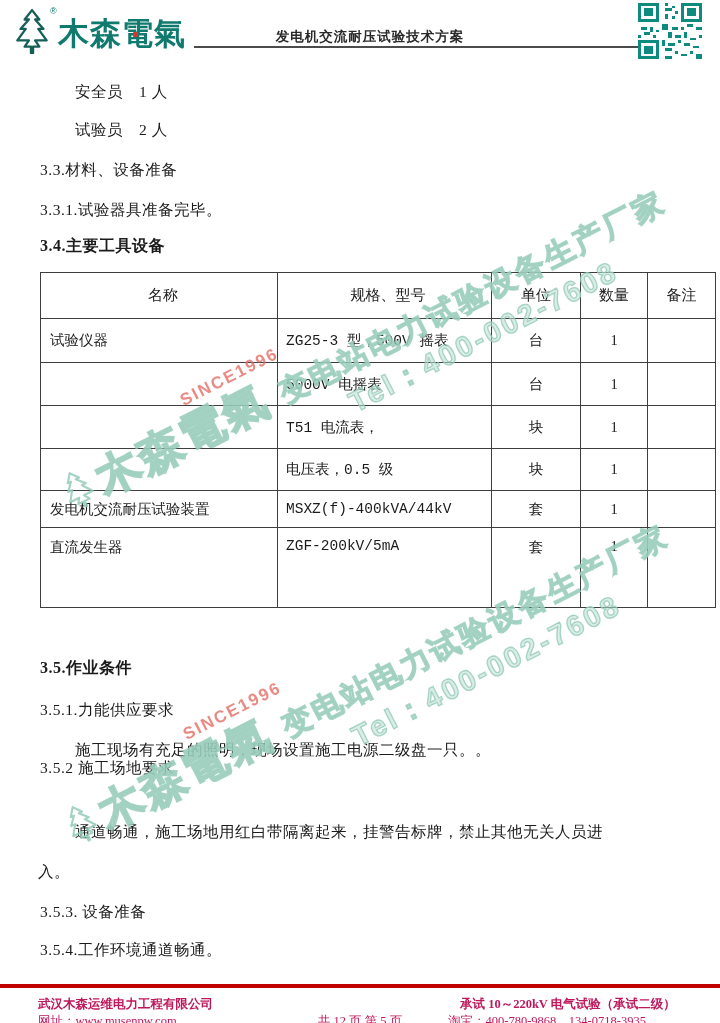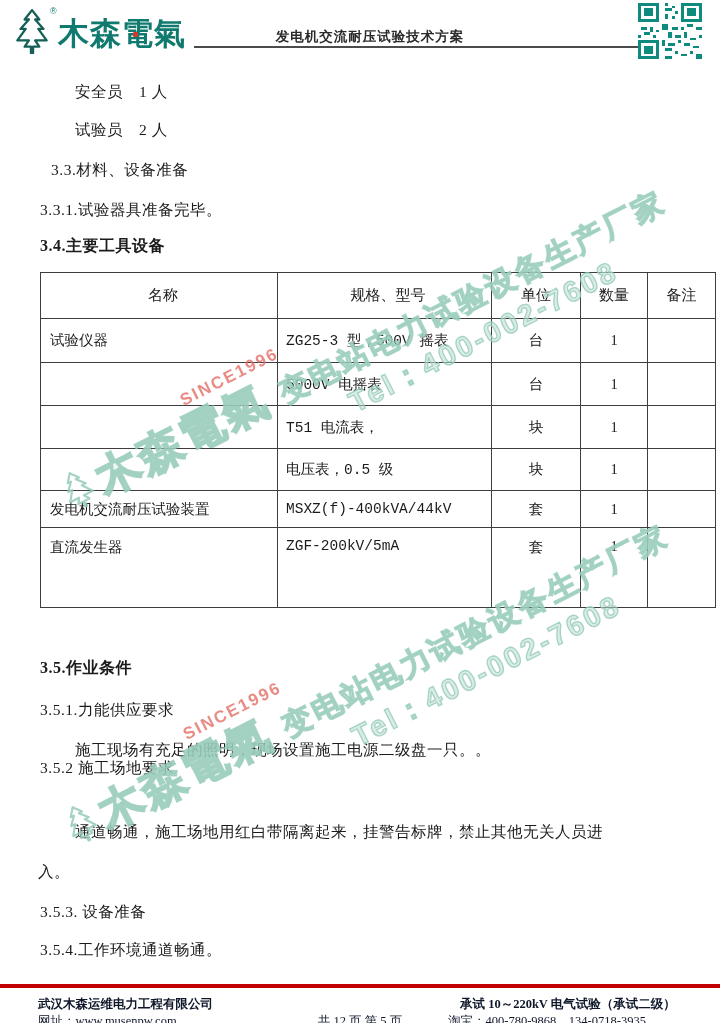--- a/index.html
+++ b/index.html
@@ -46,21 +46,21 @@
   .wm-main{display:flex;align-items:flex-end;}
   .wm-tree{margin-right:4px;}
   .wm-brand{font-size:44px;font-weight:bold;letter-spacing:3px;line-height:1;
     color:rgba(205,232,222,0.35);-webkit-text-stroke:2px rgba(148,202,185,0.85);}
   .wm-line1{font-size:30px;font-weight:bold;letter-spacing:3px;margin-left:14px;line-height:1.15;
     color:rgba(186,220,208,0.55);-webkit-text-stroke:1.3px rgba(148,202,185,0.8);}
   .wm-line2{margin-left:300px;margin-top:4px;font-size:29px;font-weight:bold;letter-spacing:3px;
     color:rgba(186,220,208,0.55);-webkit-text-stroke:1.3px rgba(148,202,185,0.8);}
   
   .ft-rule{position:absolute;left:0;top:984px;width:720px;height:4px;background:#c10000;z-index:3;}
-  .ft{position:absolute;z-index:3;font-size:12.5px;color:#0f172a;white-space:nowrap;}
+  .ft{position:absolute;z-index:3;font-size:12.5px;color:#be185d;white-space:nowrap;}
   .ft-company{left:38px;top:996px;font-weight:bold;}
   .ft-site{left:38px;top:1013px;}
   .ft-pages{left:260px;top:1013px;width:200px;text-align:center;}
   .ft-cert{left:448px;top:996px;font-weight:bold;margin-left:12px;}
   .ft-contact{left:448px;top:1013px;}
 </style>
 </head>
 <body>
 
 <div class="page">
@@ -125,21 +125,21 @@
       <g fill="#0e8a7e">
         <rect x="2" y="2" width="3" height="3"></rect>
           <rect x="16" y="2" width="3" height="3"></rect>
           <rect x="2" y="16" width="3" height="3"></rect>
       </g>
     </svg>
   </span>
 
   <div class="tline" style="left:75px;top:82px">安全员　1 人</div>
   <div class="tline" style="left:75px;top:120px">试验员　2 人</div>
-  <div class="tline" style="left:51px;top:160px">3.3.材料、设备准备</div>
+  <div class="tline" style="left:40px;top:160px">3.3.材料、设备准备</div>
   <div class="tline" style="left:40px;top:200px">3.3.1.试验器具准备完毕。</div>
   <div class="tline bold" style="left:40px;top:236px">3.4.主要工具设备</div>
 
   <table class="equip">
     <tbody>
         <tr class="r-h">
       <th class="c-name">名称</th>
       <th class="c-spec" style="font-family:'Liberation Serif',serif">规格、型号</th>
       <th class="c-unit">单位</th>
       <th class="c-qty">数量</th>

